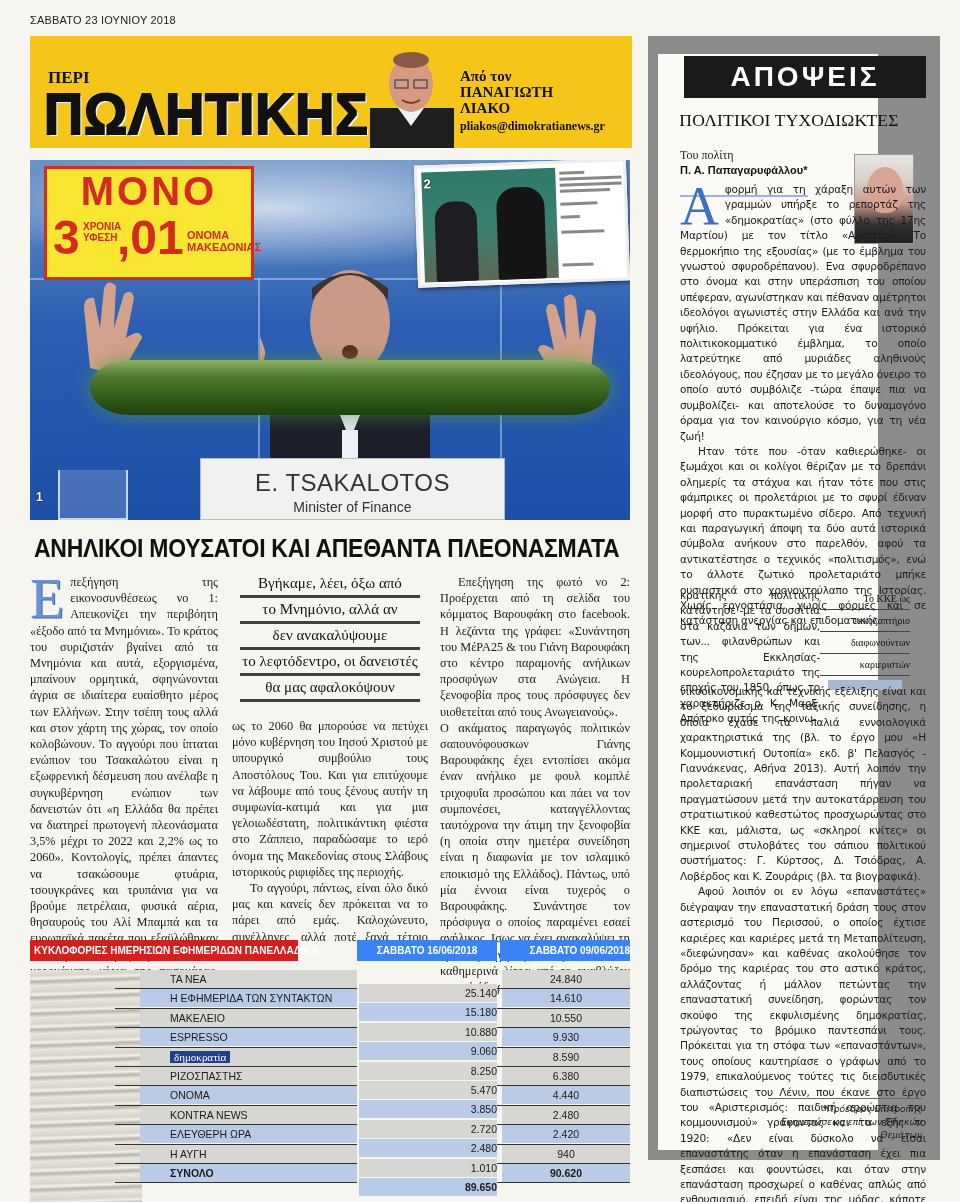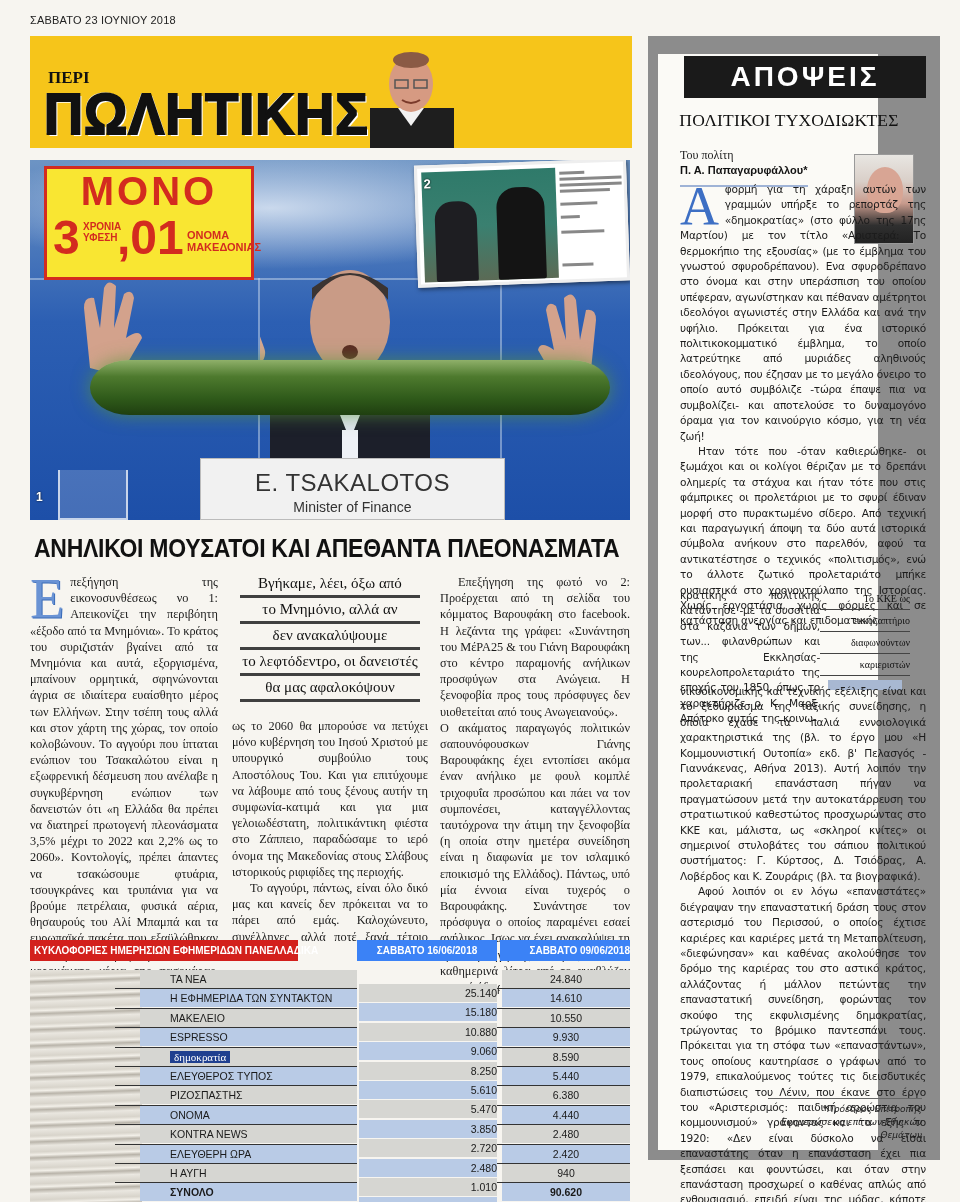--- a/index.html
+++ b/index.html
@@ -78,21 +78,21 @@
   .circ .row .c2 { position: absolute; left: 385px; top: 0; width: 130px; height: 18px; font-size: 10.5px; line-height: 18px; text-align: center; border-left: 2px solid #f7f5f0; }
   .circ .row.total .c0, .circ .row.total .c1, .circ .row.total .c2 { font-weight: bold; }
   .dimokratia-tag { background: #1f3f8f; color: #fff; font-family: "Liberation Serif", serif; padding: 0 4px; font-size: 11px; }
 
   
   .opinion { position: absolute; left: 648px; top: 36px; width: 292px; height: 1124px; background: #8c8c8c; padding: 10px; }
   .opinion .inner { position: absolute; left: 10px; top: 18px; width: 220px; height: 1096px; background: #fbfaf6; }
   .opinion .tag { position: absolute; left: 26px; top: 2px; width: 242px; height: 42px; background: #1a1a1a; color: #fff; font-family: "Liberation Sans", sans-serif; font-weight: 900; font-size: 28px; line-height: 42px; text-align: center; letter-spacing: 3px; }
   .opinion .title { position: absolute; left: 10px; top: 56px; width: 282px; text-align: center; font-family: "Liberation Serif", serif; font-size: 17.5px; color: #111; letter-spacing: 0.2px; }
   .opinion .by1 { position: absolute; left: 22px; top: 94px; font-family: "Liberation Serif", serif; font-size: 12px; color: #222; }
-  .opinion .by2 { position: absolute; left: 22px; top: 110px; font-family: "Liberation Sans", sans-serif; font-weight: bold; font-size: 11px; color: #111; border-bottom: 2px solid #9fb3d6; padding-bottom: 9px; }
+  .opinion .by2 { position: absolute; left: 22px; top: 110px; font-family: "Liberation Sans", sans-serif; font-weight: bold; font-size: 11px; color: #111; border-bottom: 2px solid #9fb3d6; padding-bottom: 19px; }
   .opinion .headshot { position: absolute; left: 212px; top: 100px; width: 60px; height: 90px; background: linear-gradient(180deg, #e8e6e2 0%, #d9cfc8 30%, #c79a8c 55%, #2f2f2f 80%, #222 100%); border: 1px solid #999; }
   .opinion .headshot .face { position: absolute; left: 12px; top: 12px; width: 36px; height: 46px; border-radius: 50% 50% 45% 45%; background: #d8a594; }
   .opinion .otext { position: absolute; font-family: "DejaVu Sans", sans-serif; font-size: 10.6px; line-height: 15.4px; color: #1c1c1c; text-align: justify; letter-spacing: -0.25px; }
   .opinion .ot1 { left: 22px; top: 128px; width: 250px; }
   .opinion .ot2 { left: 22px; top: 536px; width: 140px; }
   .opinion .ot3 { left: 22px; top: 626px; width: 250px; }
   .opinion .dropA { float: left; font-family: "Liberation Serif", serif; font-size: 54px; line-height: 44px; color: #3d6fc4; margin: 2px 6px 0 0; }
   .opinion .kke { position: absolute; left: 176px; top: 536px; width: 90px; text-align: right; font-family: "Liberation Serif", serif; font-size: 10px; line-height: 21px; color: #111; }
   .opinion .kke .ql { display: block; border-bottom: 1px solid #444; }
   .opinion .kke .shade { display: block; height: 10px; margin: 4px 8px 0; background: #a8b8d2; }
@@ -108,20 +108,26 @@
   <div class="politikis">ΠΩΛΗΤΙΚΗΣ</div>
   <svg class="author-photo" viewBox="0 0 102 102">
     <rect x="10" y="62" width="84" height="40" fill="#1e1e1e"></rect>
     <polygon points="38,62 51,80 64,62" fill="#f2f2f2"></polygon>
     <ellipse cx="51" cy="38" rx="22" ry="28" fill="#d69a82"></ellipse>
     <ellipse cx="51" cy="14" rx="18" ry="8" fill="#8a5a45"></ellipse>
     <rect x="35" y="34" width="13" height="8" fill="none" stroke="#555" stroke-width="1.5"></rect>
     <rect x="54" y="34" width="13" height="8" fill="none" stroke="#555" stroke-width="1.5"></rect>
     <path d="M42 54 Q51 60 60 54" stroke="#7a3a2a" stroke-width="2" fill="none"></path>
   </svg>
+  <div class="byline">
+    <div class="l1">Από τον</div>
+    <div class="l2">ΠΑΝΑΓΙΩΤΗ</div>
+    <div class="l3">ΛΙΑΚΟ</div>
+    <div class="email">pliakos@dimokratianews.gr</div>
+  </div>
 </div>
 
 <div class="photo">
   <div class="clouds"></div>
   <div class="grid-line" style="left:0;top:118px;width:600px;height:2px;"></div>
   <div class="grid-line" style="left:228px;top:118px;width:2px;height:180px;"></div>
   <div class="grid-line" style="left:470px;top:118px;width:2px;height:180px;"></div>
   <svg class="person" viewBox="0 0 180 280">
     <rect x="10" y="150" width="160" height="130" fill="#1c1f2a"></rect>
     <polygon points="70,150 90,200 110,150" fill="#dfe4ee"></polygon>
@@ -231,25 +237,20 @@
     <div class="row even">
       <div class="c0">ESPRESSO</div>
       <div class="c1">9.060</div>
       <div class="c2">9.930</div>
     </div>
     <div class="row odd">
       <div class="c0"><span class="dimokratia-tag">δημοκρατία</span></div>
       <div class="c1">8.250</div>
       <div class="c2">8.590</div>
     </div>
-    <div class="row even">
-      <div class="c0">ΕΛΕΥΘΕΡΟΣ ΤΥΠΟΣ</div>
-      <div class="c1">5.610</div>
-      <div class="c2">5.440</div>
-    </div>
     <div class="row odd">
       <div class="c0">ΡΙΖΟΣΠΑΣΤΗΣ</div>
       <div class="c1">5.470</div>
       <div class="c2">6.380</div>
     </div>
     <div class="row even">
       <div class="c0">ΟΝΟΜΑ</div>
       <div class="c1">3.850</div>
       <div class="c2">4.440</div>
     </div>

